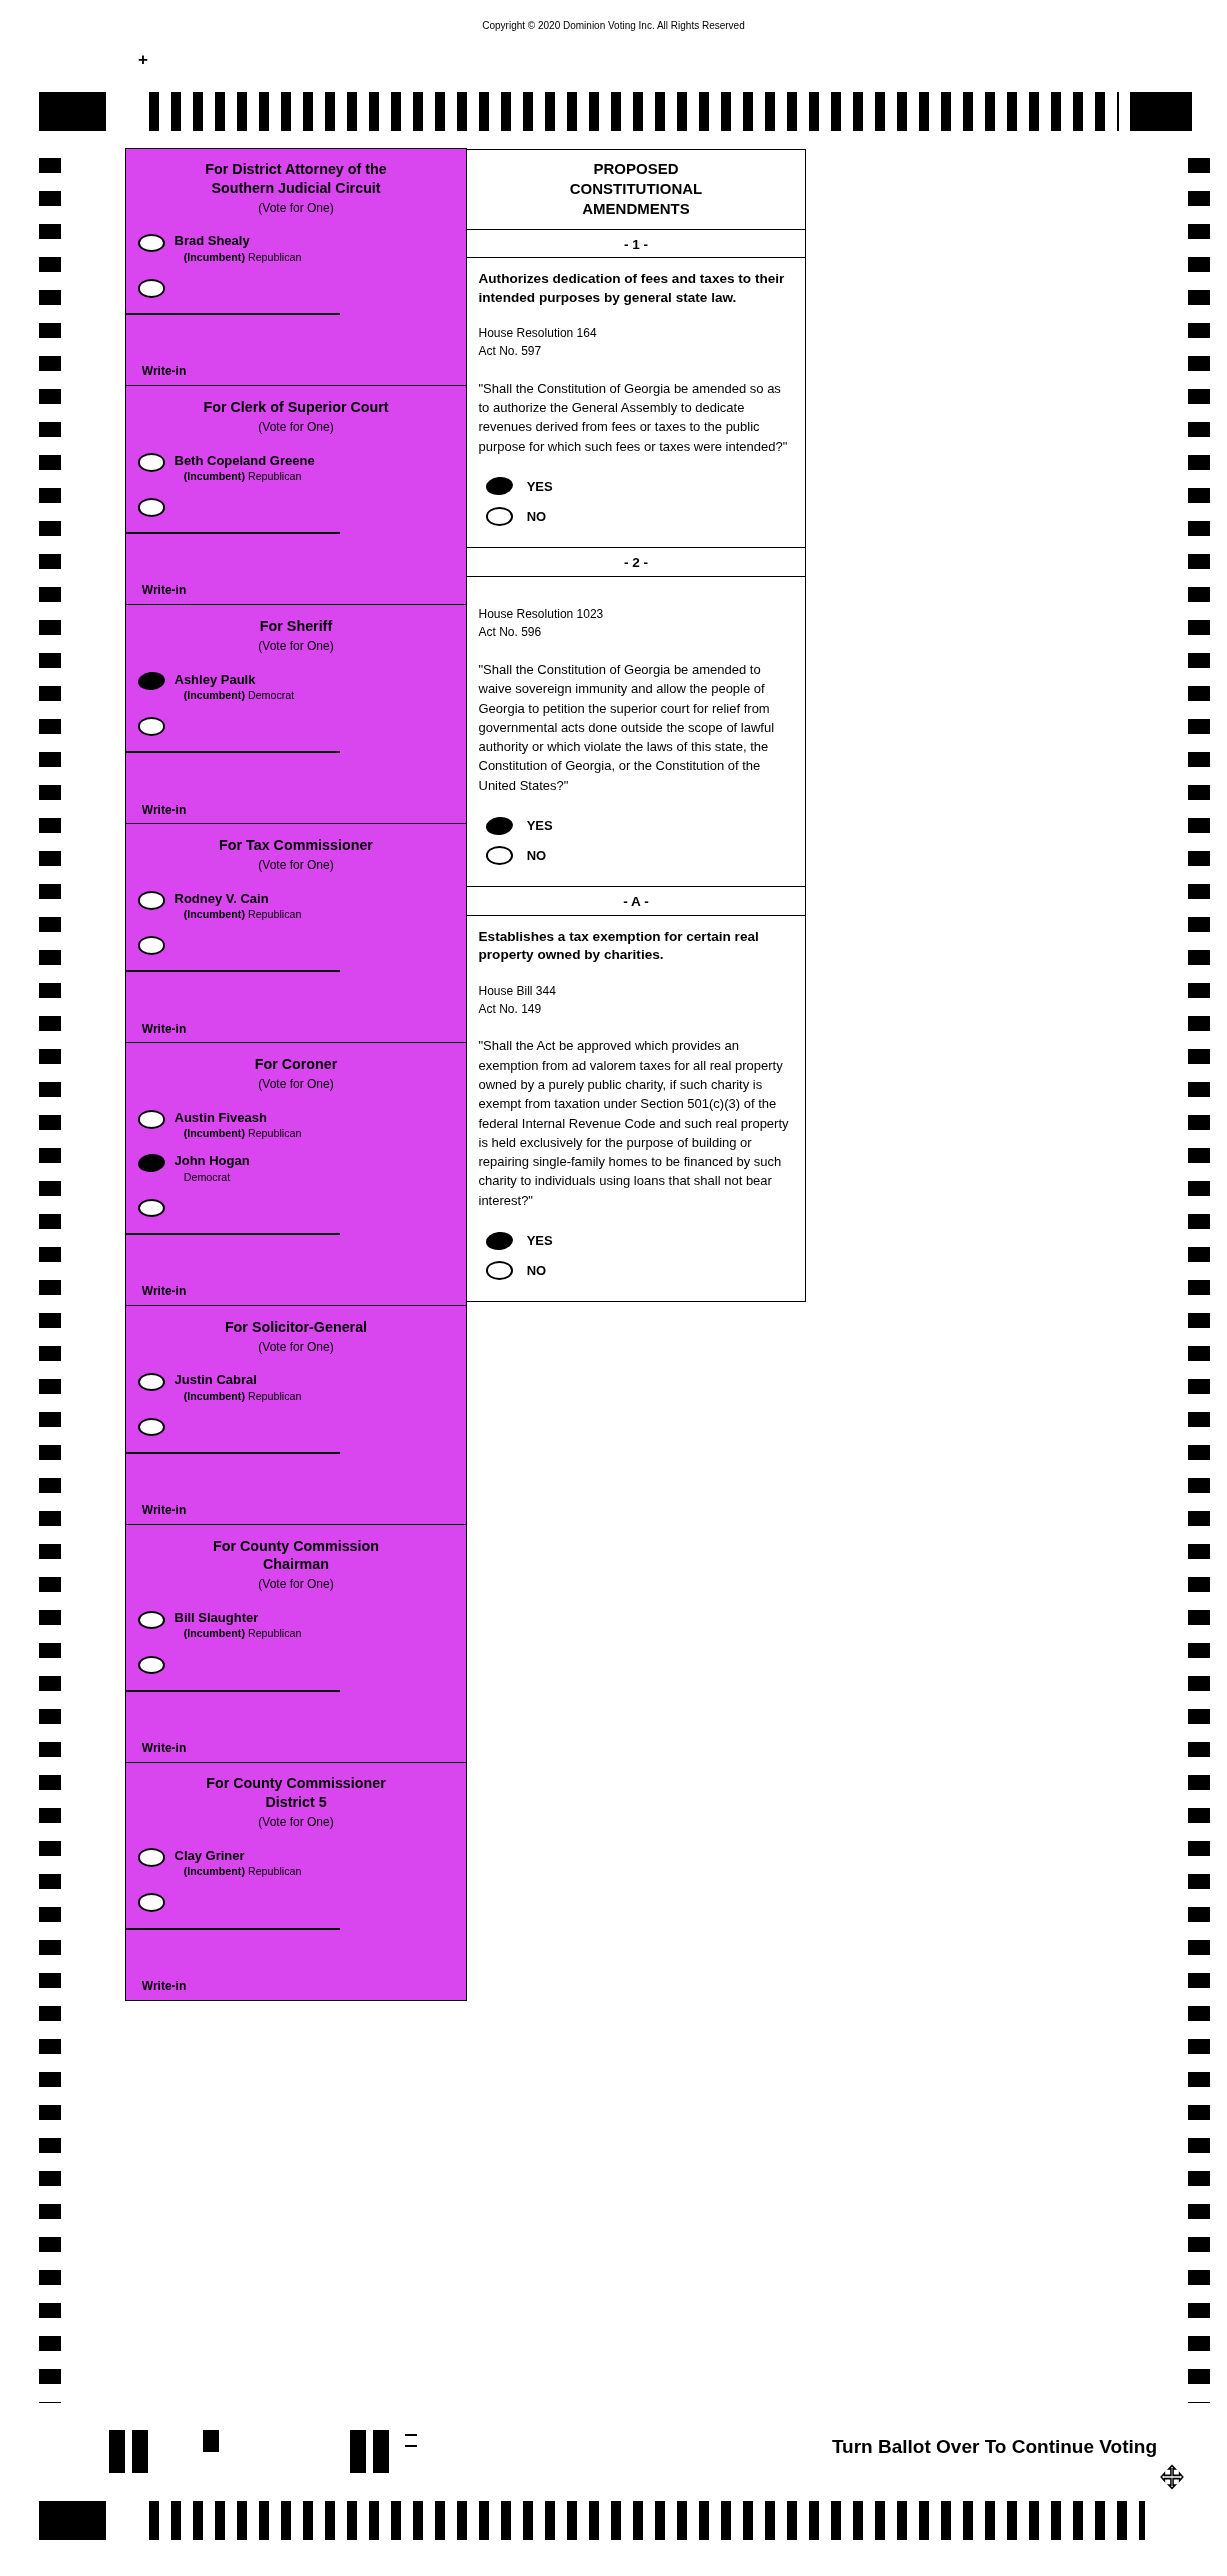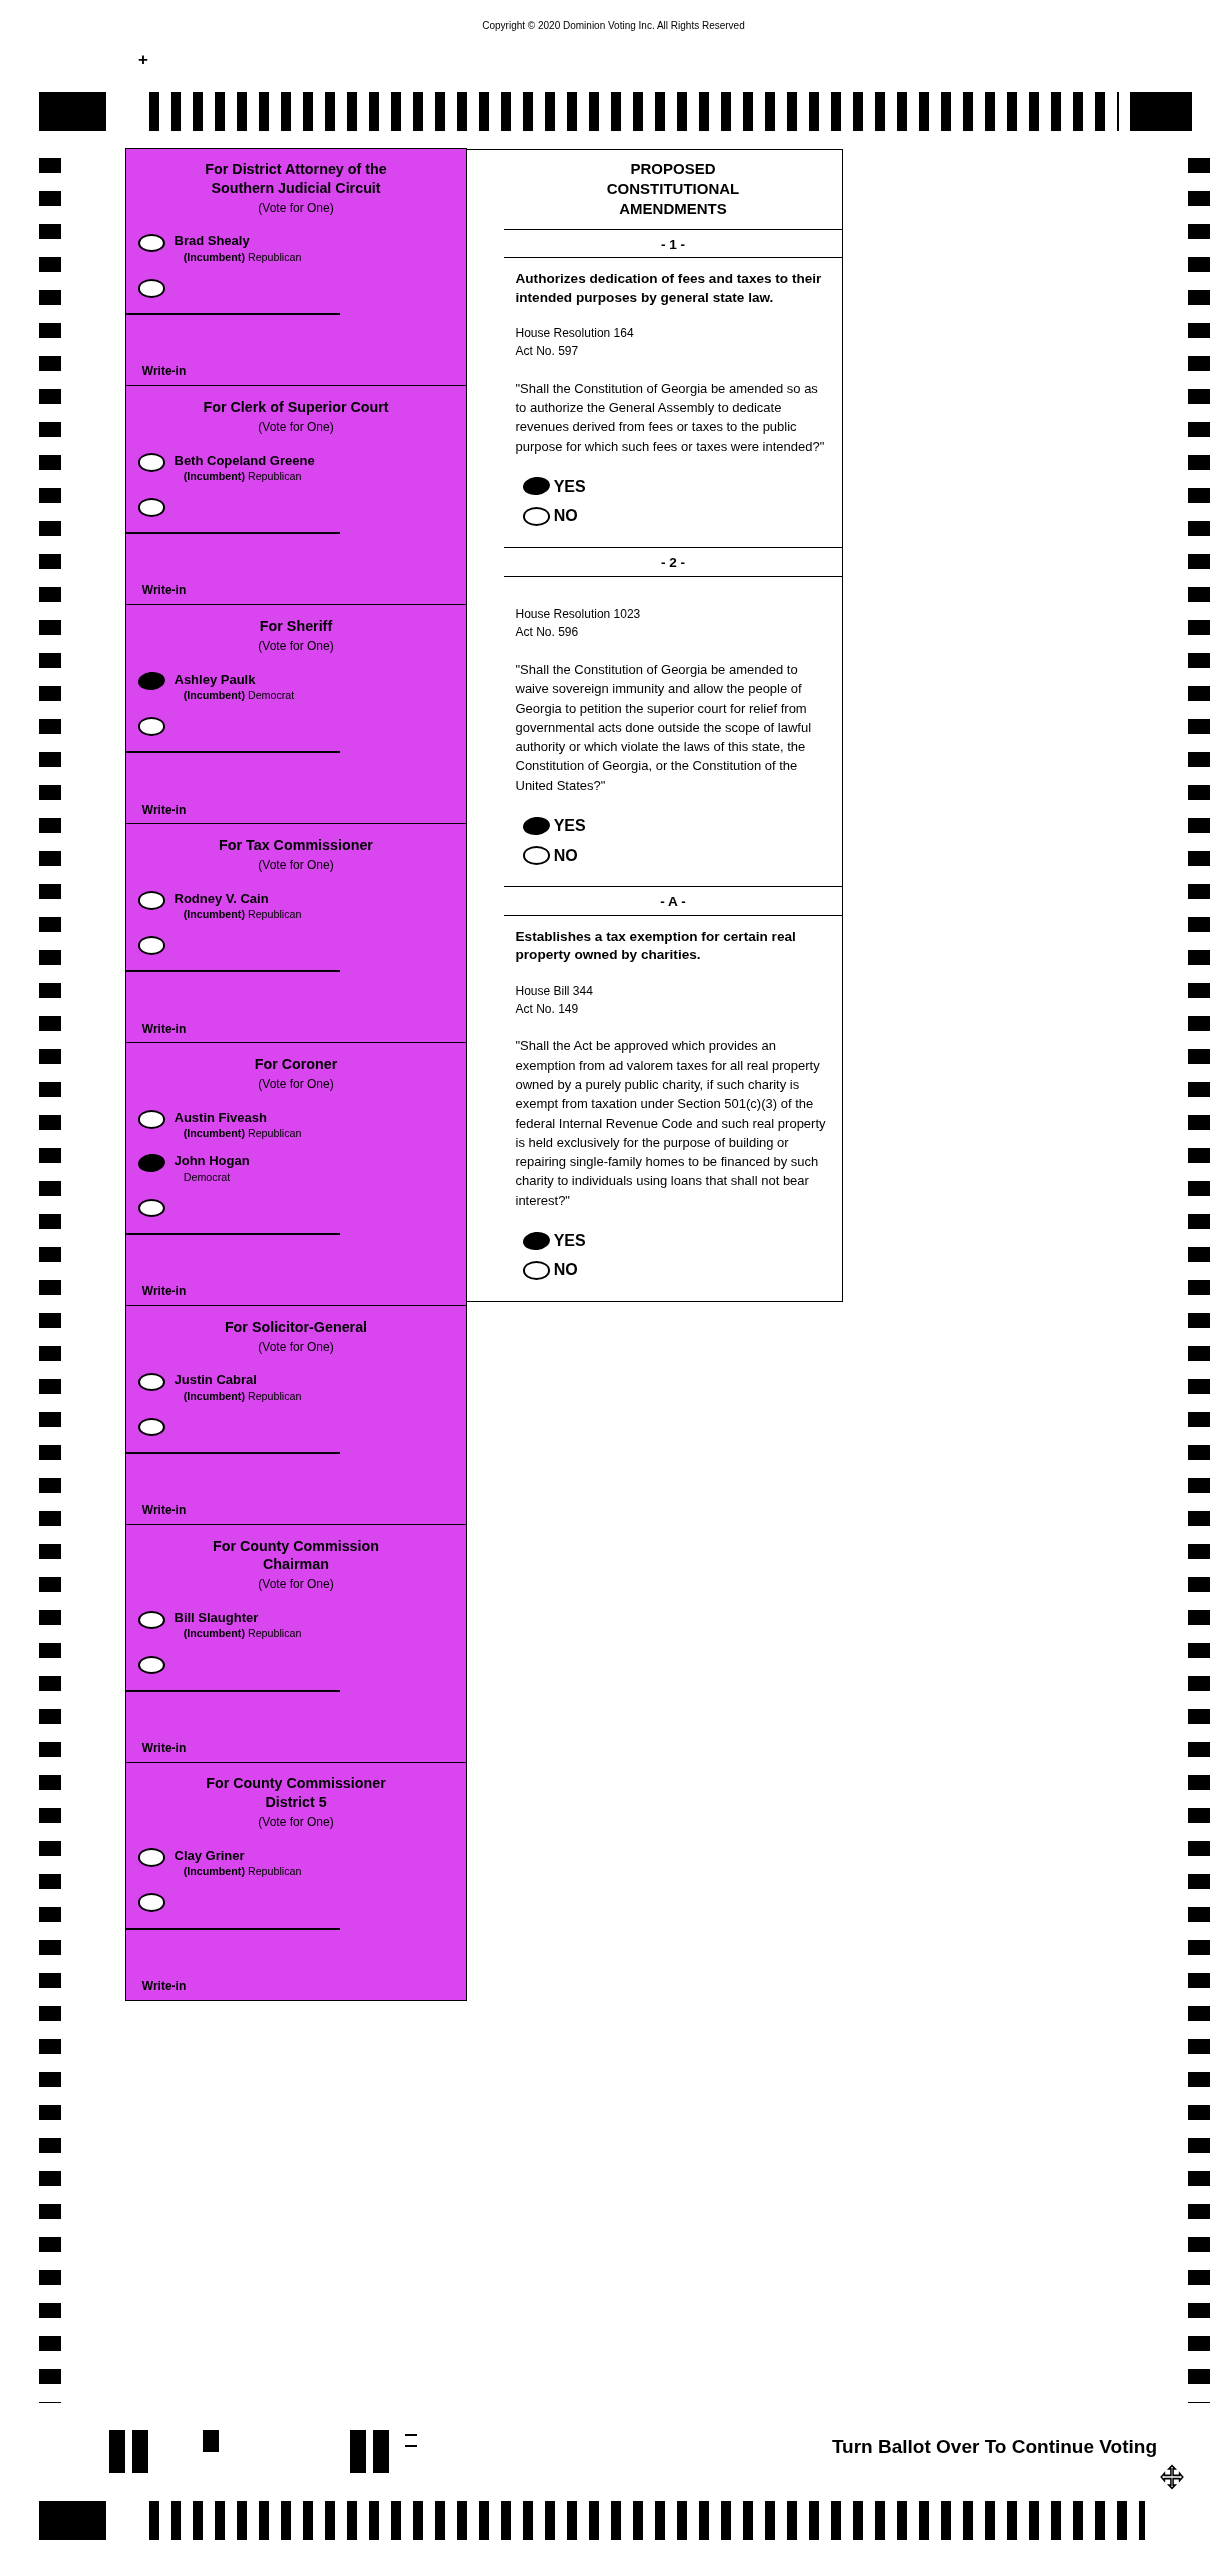--- a/index.html
+++ b/index.html
@@ -42,34 +42,34 @@
   .oval{flex:none;width:23px;height:14.3px;border:2.1px solid #000;border-radius:50%;background:#fff;margin-top:0.7px;}
   .oval.filled{background:#000;transform:rotate(-6deg);}
   .cand-text{margin-left:10px;}
   .cand-name{font-weight:bold;font-size:13px;line-height:15.8px;}
   .cand-detail{font-size:10.7px;line-height:13.6px;padding-left:9.3px;margin-top:1.4px;}
   .candidate.empty{margin:14.3px 8.6px 15.8px 11.5px;min-height:15.8px;}
   .writein-rule{border-top:2.1px solid #000;width:63%;}
   .writein-label{font-weight:bold;font-size:12px;padding:2.1px 0 7.2px 15.8px;margin-top:47px;}
 
   
-  .measures-col{position:absolute;left:466px;top:149px;width:338px;border:1.4px solid #000;background:#fff;padding-left:37px;}
+  .measures-col{position:absolute;left:466px;top:149px;width:338px;border:1.4px solid #000;background:#fff;}
   .m-header{font-weight:bold;font-size:15px;line-height:20px;text-align:center;padding:8.6px 5.7px 10px;border-bottom:1.4px solid #000;}
   .m-header.mid{border-top:none;}
   .measure{border-bottom:1.4px solid #000;}
   .measure.last{border-bottom:none;}
   .m-number{font-weight:bold;font-size:13.6px;text-align:center;padding:7.2px 0 5.7px;border-bottom:1.4px solid #000;}
   .m-body{padding:11.5px 11.5px 10px;}
   .m-summary{font-weight:bold;font-size:13.6px;line-height:18.6px;}
   .m-ref{font-size:12px;line-height:18px;margin-top:17px;}
   .m-question{font-size:13px;line-height:19.3px;margin-top:18.6px;}
   .choices{margin-top:21.5px;}
   .choice{display:flex;align-items:center;margin:0 0 11.5px 7.2px;}
   .choice .oval{margin-top:0;}
-  .choice-label{font-weight:bold;font-size:16px;margin-left:4px;}
+  .choice-label{font-weight:bold;font-size:13px;margin-left:14px;}
 
   
   .turn-over{position:absolute;top:2436px;left:630px;width:527px;text-align:right;font-size:19px;font-weight:bold;}
   .move-icon{position:absolute;left:1159px;top:2464px;width:26px;height:26px;}
 </style>
 </head>
 <body>
 
 <div class="copyright">Copyright © 2020 Dominion Voting Inc. All Rights Reserved</div>
 <div class="reg-plus">+</div>

